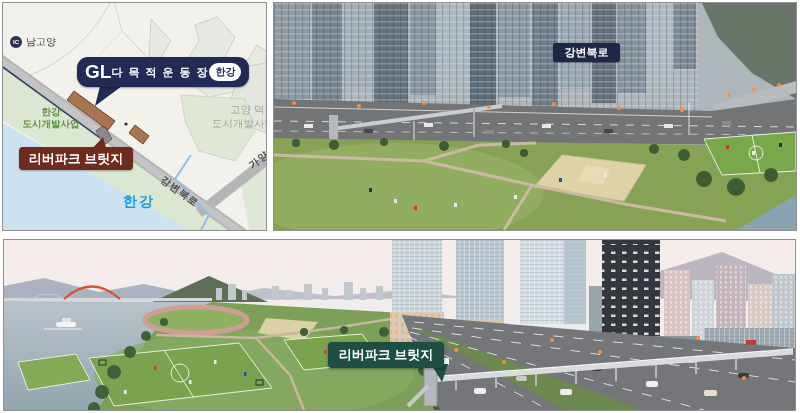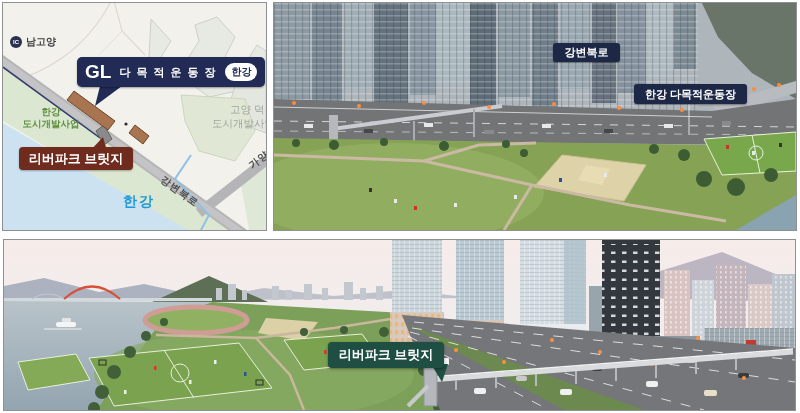--- a/index.html
+++ b/index.html
@@ -9,23 +9,23 @@
   #map-panel{left:2px;top:2px;width:265px;height:229px;background:#f3f1ec;}
   #aerial-panel{left:273px;top:2px;width:524px;height:229px;background:#aeb6bc;}
   #render-panel{left:3px;top:239px;width:793px;height:172px;background:#f3ecea;}
   .abs{position:absolute;}
   svg{display:block;}
 
   
   .ic-wrap{left:7px;top:32px;display:flex;align-items:center;gap:4px;}
   .ic-dot{width:12px;height:12px;border-radius:50%;background:#2a3150;color:#fff;font-size:6px;
     font-weight:bold;display:flex;align-items:center;justify-content:center;}
-  .ic-text{font-size:10px;font-weight:bold;color:#3c3c3c;}
-  .gl-box{left:74px;top:54px;height:30px;background:#222b55;border-radius:5px;display:flex;
-    align-items:center;padding:0 8px;gap:8px;box-shadow:0 1px 2px rgba(0,0,0,.35);}
+  .ic-text{font-size:10px;font-weight:normal;color:#3c3c3c;}
+  .gl-box{left:74px;top:54px;height:30px;background:#222b55;border-radius:11px;display:flex;
+    align-items:center;padding:0 8px;gap:0;box-shadow:0 1px 2px rgba(0,0,0,.35);}
   .gl-logo{color:#fff;font-weight:800;font-size:19px;letter-spacing:0;font-style:normal;}
   .gl-name{color:#fff;font-weight:bold;font-size:11px;letter-spacing:6px;white-space:nowrap;}
   .gl-badge{background:#fff;color:#222b55;font-weight:bold;font-size:10px;border-radius:9px;
     padding:2px 6px;margin-left:-4px;white-space:nowrap;}
   .field-text{left:6px;top:103px;width:84px;text-align:center;color:#5f8f3f;font-weight:bold;
     font-size:9.5px;line-height:11.5px;}
   .maroon-box{left:16px;top:144px;width:114px;height:23px;background:#6f2b1e;border-radius:4px;
     color:#fff;font-weight:bold;font-size:13px;text-align:center;line-height:23px;
     box-shadow:0 1px 2px rgba(0,0,0,.3);white-space:nowrap;}
   .river-text{left:120px;top:190px;color:#1e9ad6;font-weight:bold;font-size:14px;letter-spacing:2px;}
@@ -224,21 +224,20 @@
         <rect x="452" y="142" width="3" height="4" fill="#c33"></rect>
           <rect x="478" y="148" width="3" height="4" fill="#e9e9e9"></rect>
         <rect x="505" y="140" width="3" height="4" fill="#333"></rect>
           <rect x="240" y="192" width="3" height="4" fill="#e9e9e9"></rect>
       </g>
 
       <line x1="415" y1="100" x2="415" y2="132" stroke="#f2f2f2" stroke-width="1" opacity=".85"></line>
     </svg>
 
     <div id="aerial-road-tag" class="abs navy-tag">강변북로</div>
-    <div id="aerial-field-tag" class="abs navy-tag">한강 다목적운동장</div>
   </div>
 
   <div id="render-panel" class="panel">
     <svg class="abs" style="left:0;top:0" width="791" height="170" viewBox="0 0 791 170">
       <defs>
         <linearGradient id="sky" x1="0" y1="0" x2="0" y2="1">
           <stop offset="0" stop-color="#f6ecea"></stop>
             <stop offset="1" stop-color="#ebeef0"></stop>
         </linearGradient>
         <linearGradient id="wat" x1="0" y1="0" x2="0" y2="1">

